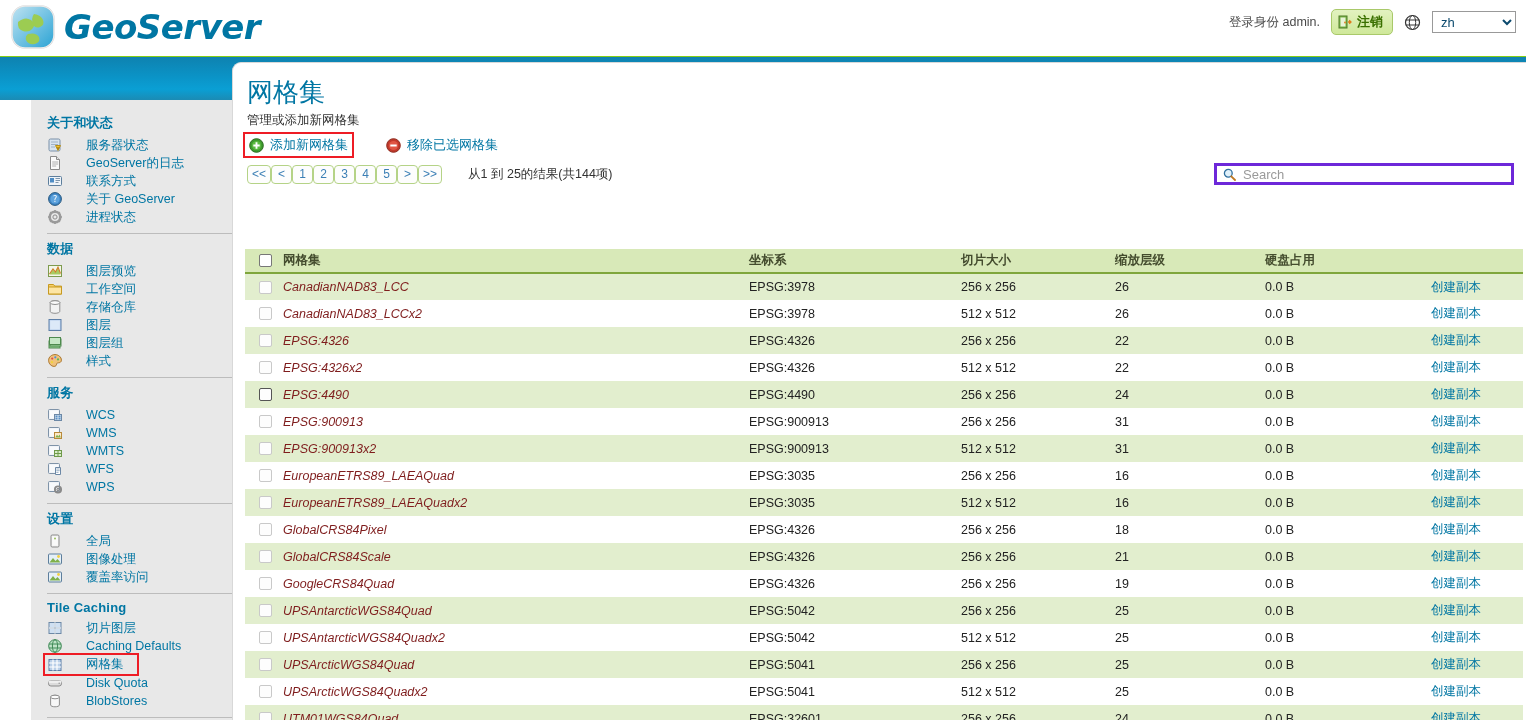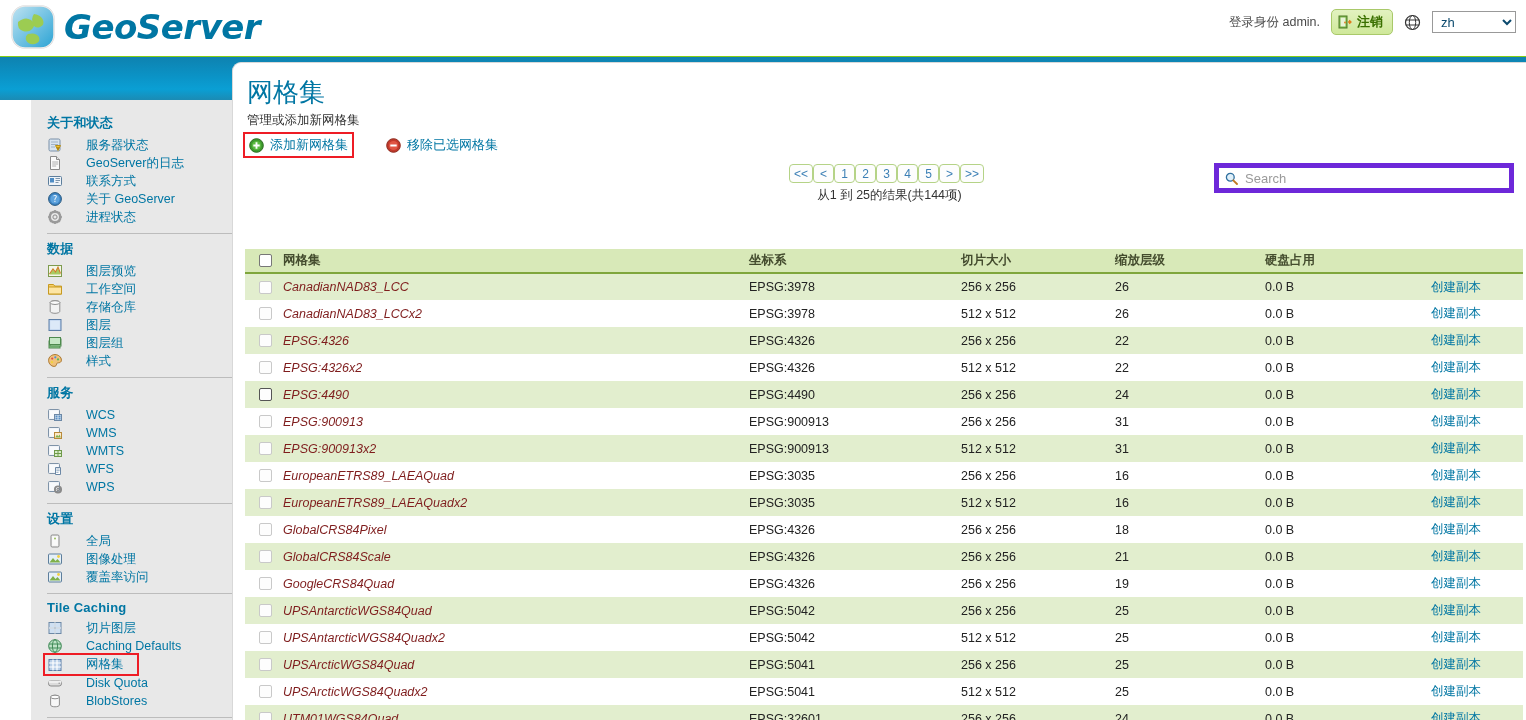--- a/index.html
+++ b/index.html
@@ -127,40 +127,40 @@
     color: #0076a3; font-size: 13px; cursor: pointer;
     padding: 2px 4px;
   }
   .tb-link.highlighted { outline: 2px solid #ee1c25; }
   .tb-icon { width: 15px; height: 15px; display:block; }
   #tb-spacer { width: 14px; }
 
   
   #pager-row {
     display: flex; align-items: center;
-    margin: 8px 0 0 14px; height: 20px; gap: 4px; flex-direction: column;
+    margin: 8px 0 0 14px; height: 20px; gap: 20px;
   }
   .pg-btn {
     min-width: 21px; height: 19px;
     border: 1px solid #b5d387; border-radius: 4px;
     background: #fdfdfd;
     color: #3b7fb5; font-size: 12px;
     display: inline-flex; align-items: center; justify-content: center;
     padding: 0 4px; cursor: pointer;
     line-height: 1;
   }
   #pager-info {
     margin-left: 6px; font-size: 12.5px; color: #333; white-space: nowrap;
   }
 
   
   #search-wrap {
     position: absolute; right: 12px; top: 100px;
-    width: 300px; height: 30px;
-    border: 5px solid #6d28d9; background: #fff;
+    width: 300px; height: 22px;
+    border: 3px solid #6d28d9; background: #fff;
     display: flex; align-items: center; gap: 5px;
     padding-left: 6px;
   }
   #search-icon { width: 13px; height: 13px; display:block; }
   #search-input {
     border: none; outline: none; flex: 1;
     font-size: 13px; font-family: "Liberation Sans", sans-serif;
     color: #333; background: transparent;
     height: 18px;
   }

